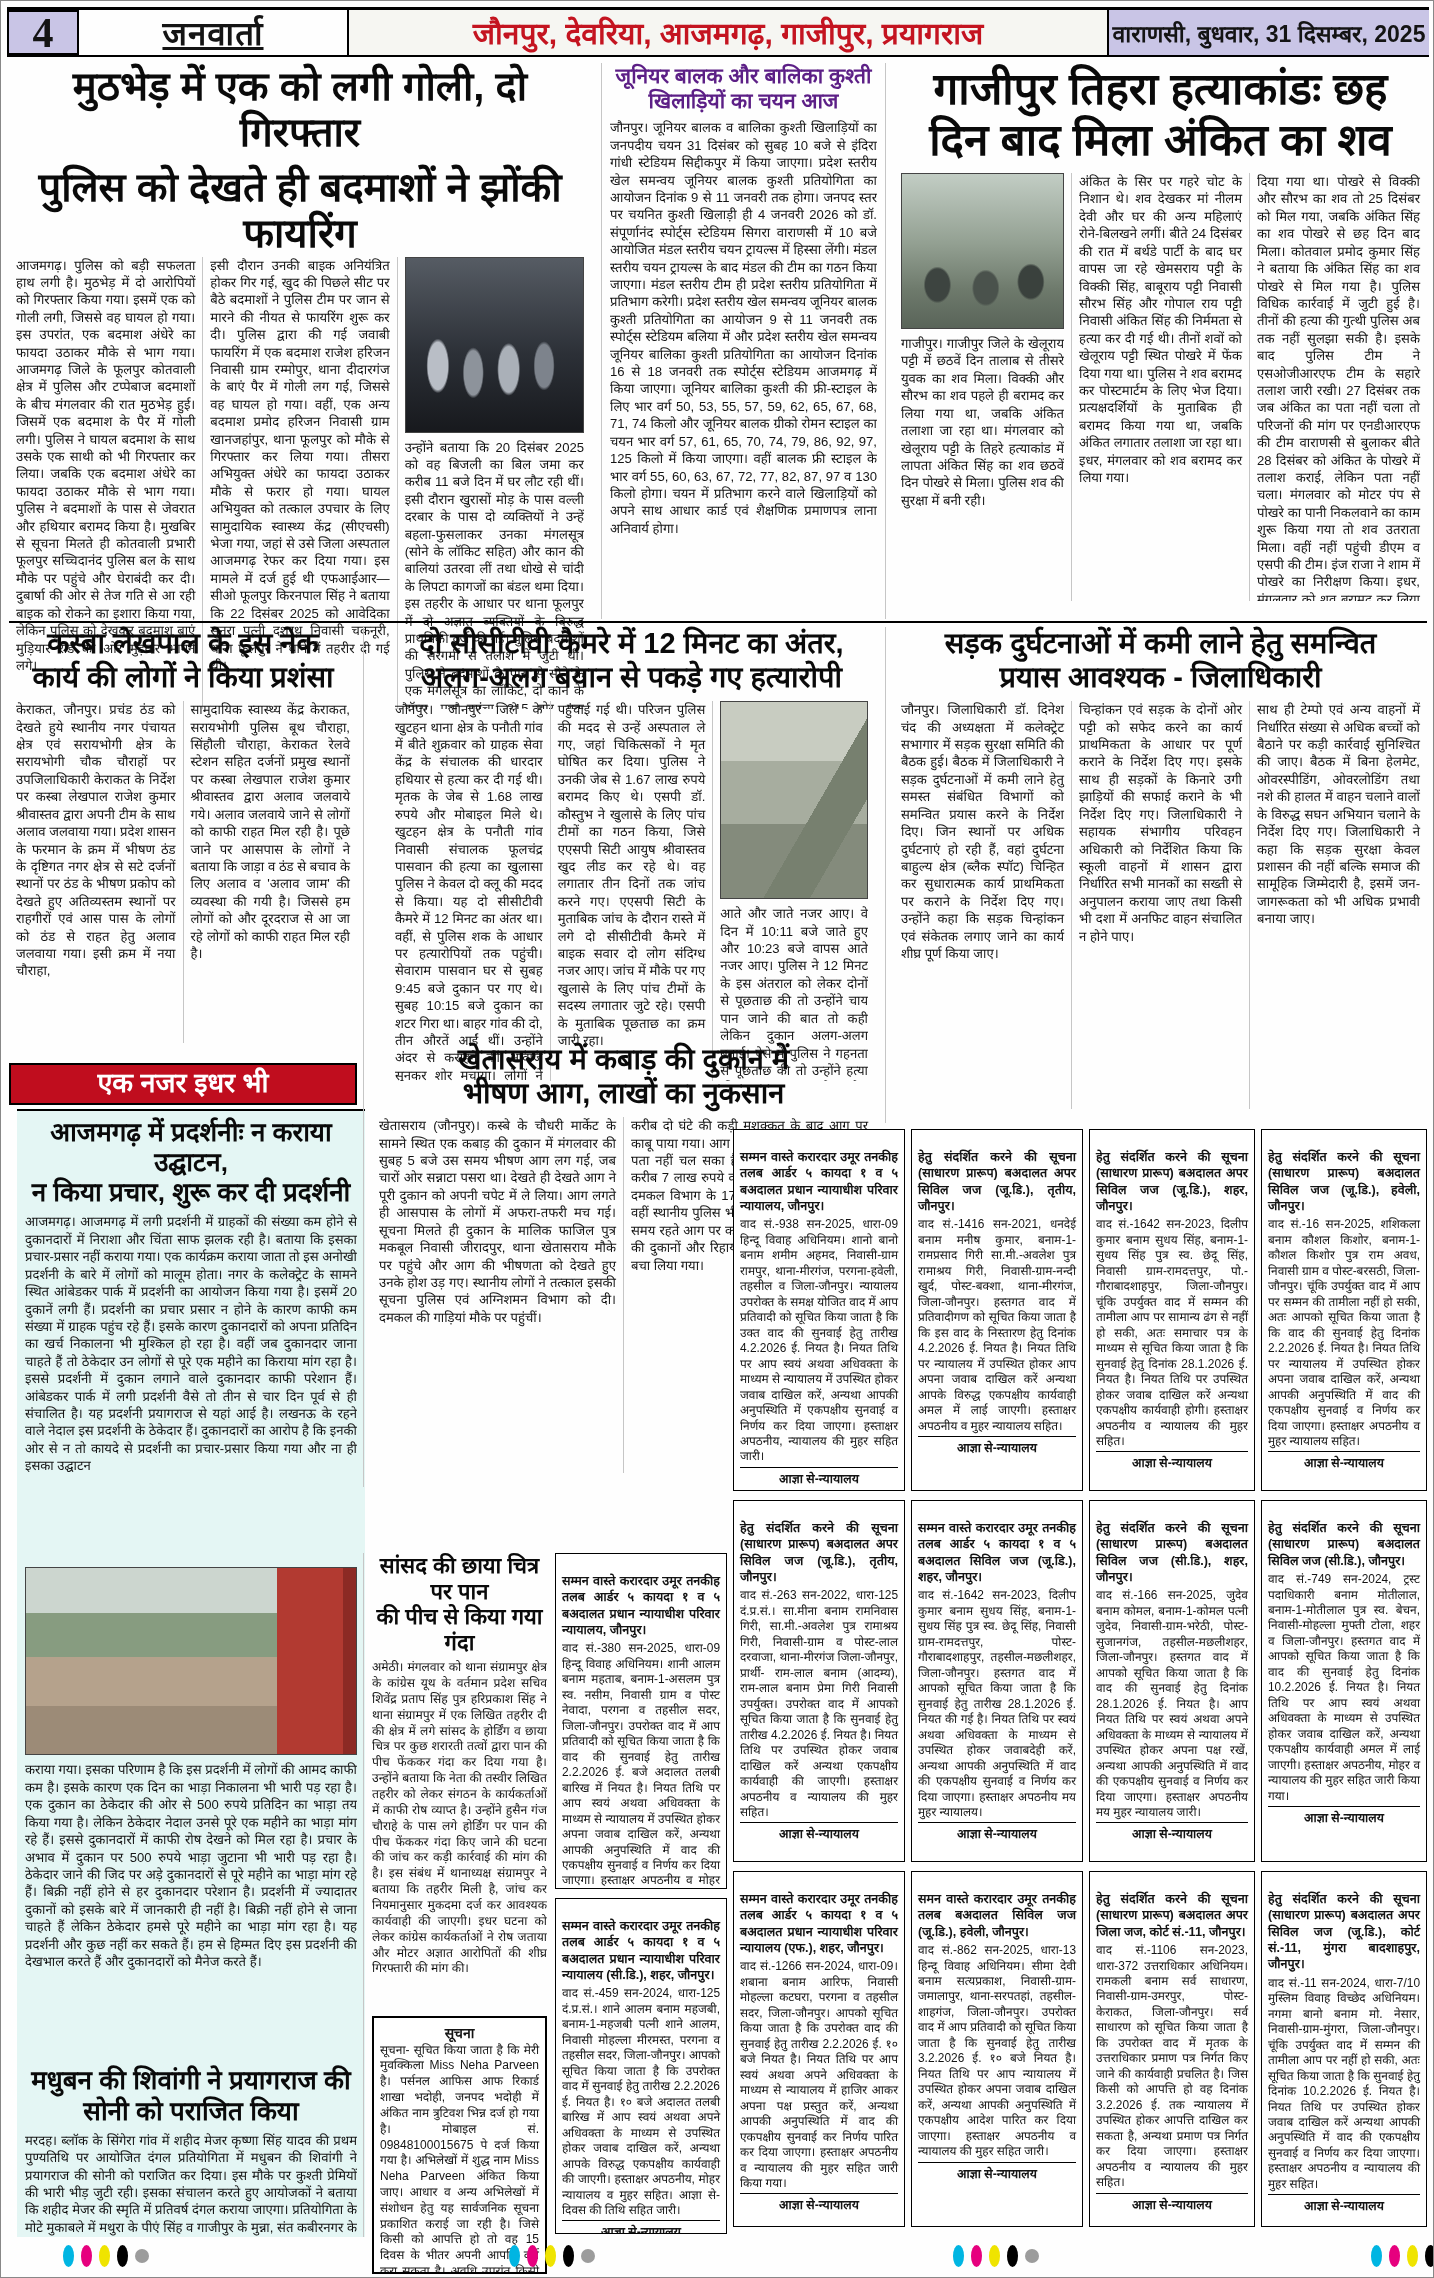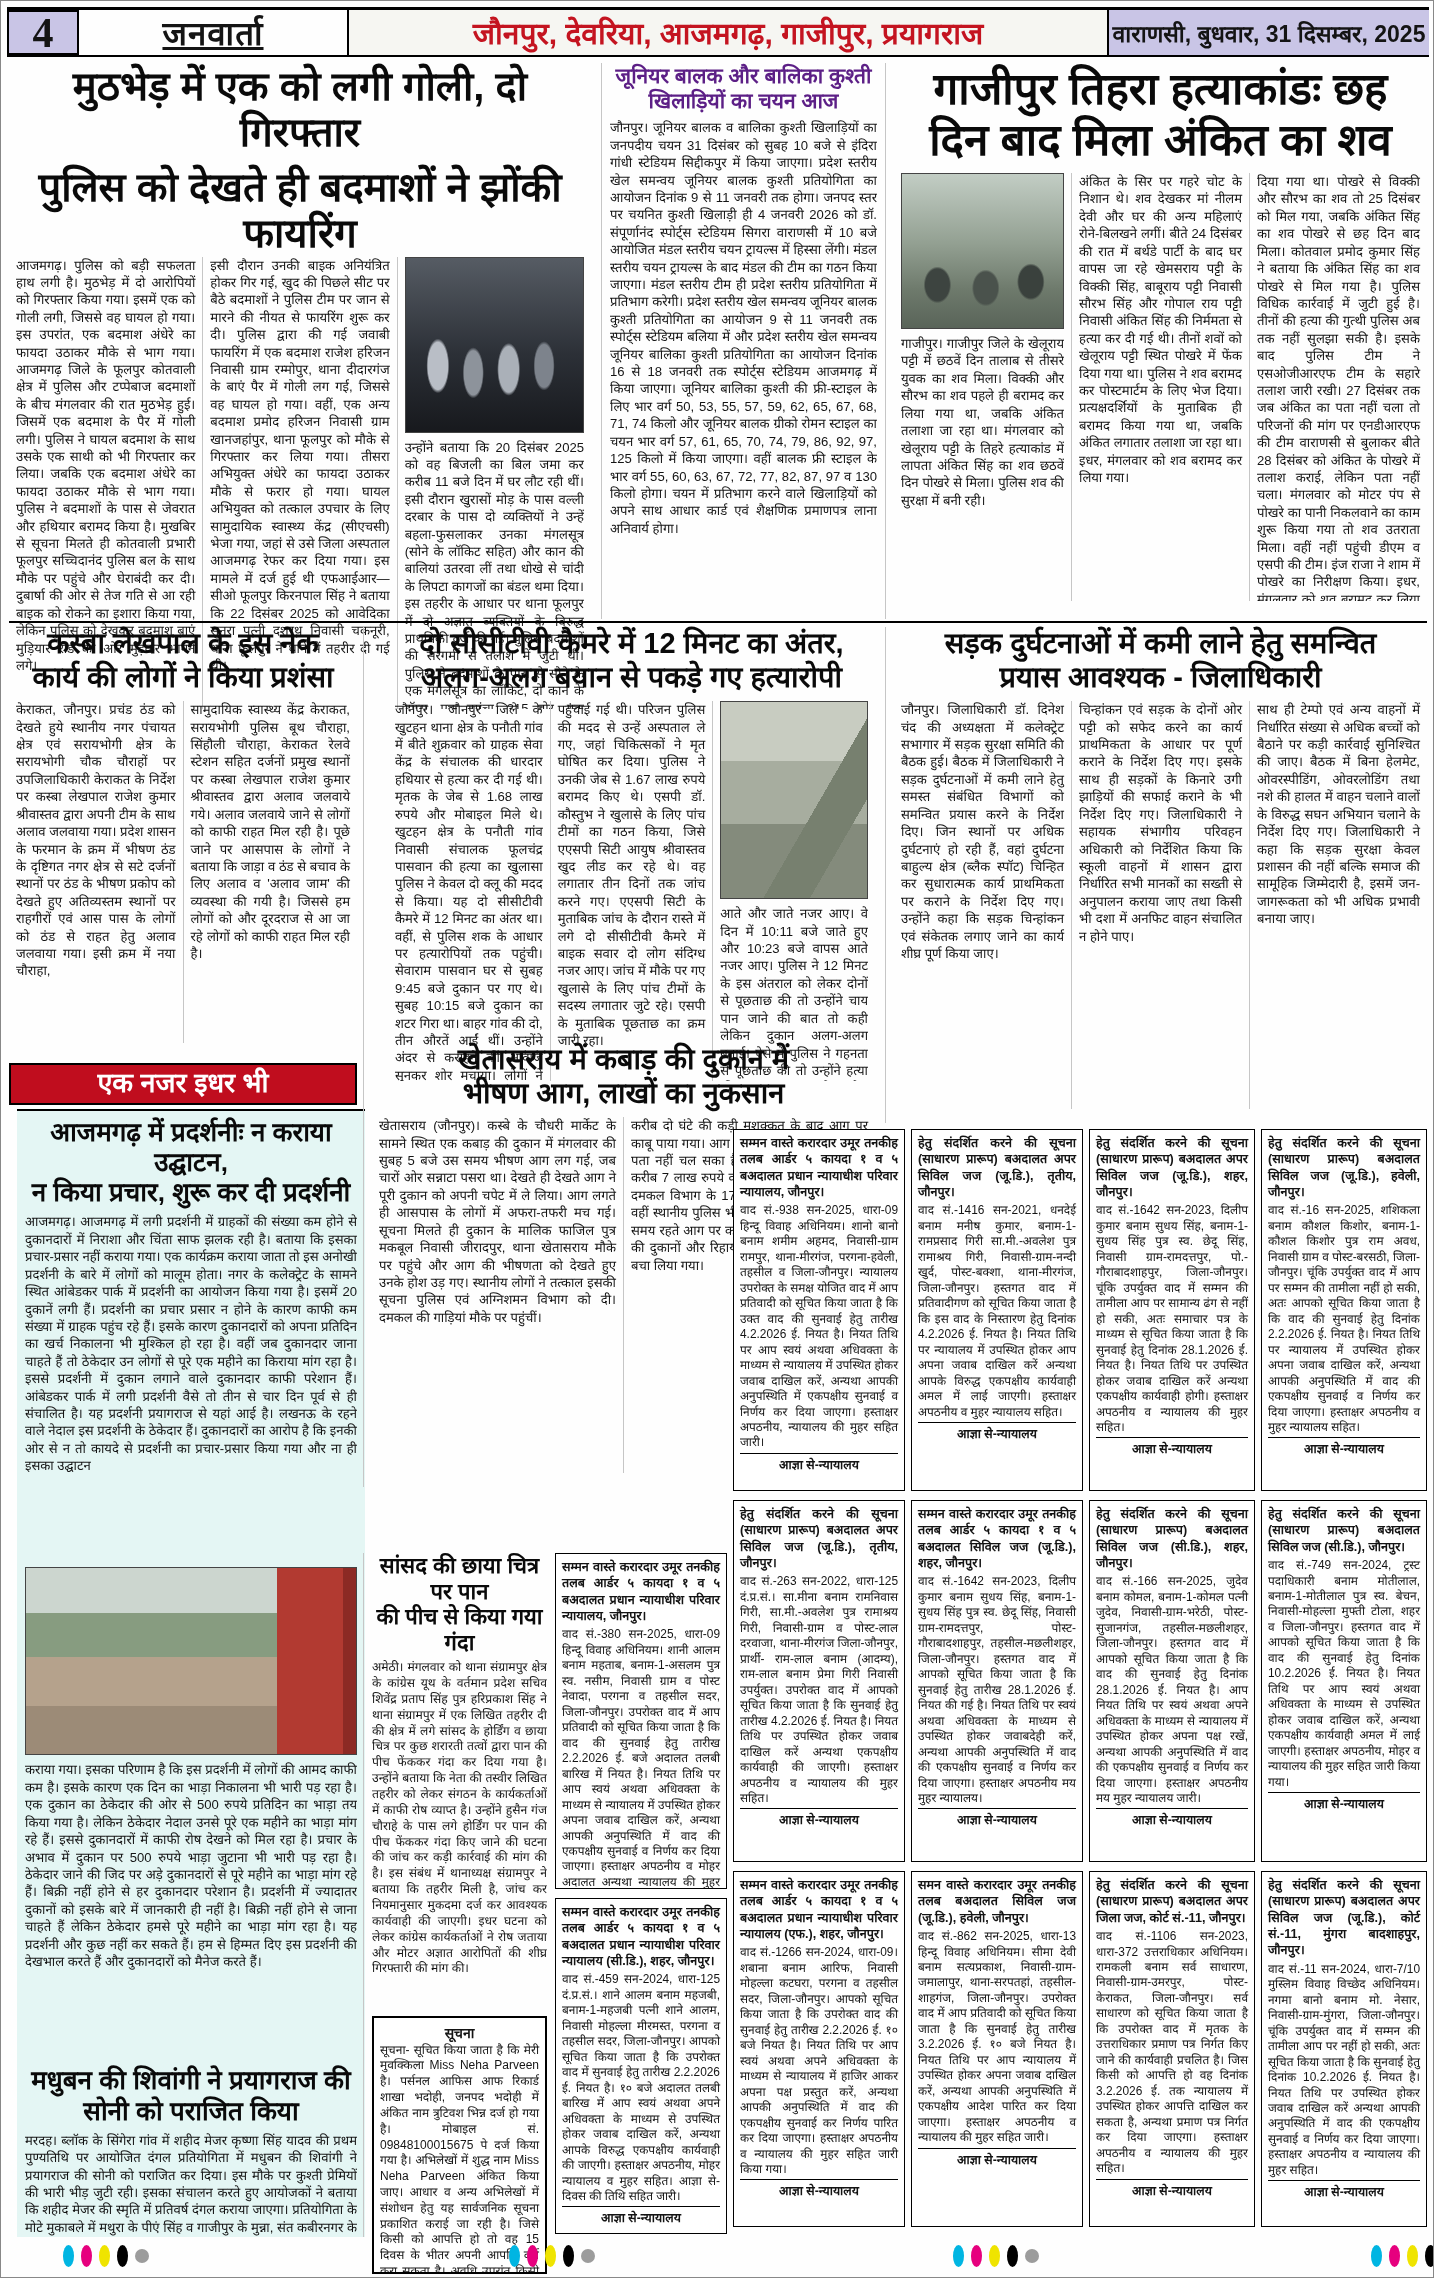--- a/index.html
+++ b/index.html
@@ -40,21 +40,21 @@
      radial-gradient(30px 40px at 52% 74%,#4a524c 0 40%,rgba(0,0,0,0) 46%),
      radial-gradient(30px 40px at 80% 70%,#3a413d 0 40%,rgba(0,0,0,0) 46%),
      linear-gradient(180deg,#c2cdc4 0%,#93a092 45%,#6e7a6c 75%,#596459 100%);}
   .ph-cctv{height:198px;background:
      linear-gradient(120deg,rgba(0,0,0,0) 60%,#77806f 60% 78%,rgba(0,0,0,0) 78%),
      linear-gradient(180deg,#c8ccc1 0 30%,#a7ad9f 30% 62%,#848b7c 62% 100%);}
   .ph-expo{height:188px;background:
      linear-gradient(90deg,rgba(0,0,0,0) 76%,#b23a31 76% 96%,#8c2a24 96%),
      linear-gradient(180deg,#ccd6cf 0 24%,#879c80 24% 48%,#b5a28c 48% 74%,#9c8b77 74% 100%);}
   
-  .notice{border:1.6px solid #000;padding:5px 6px;margin-bottom:9px;overflow:hidden;background:#fff;}
+  .notice{border:1.6px solid #000;padding:19px 6px;margin-bottom:9px;overflow:hidden;background:#fff;}
   .nh{font-weight:700;font-size:12.6px;line-height:1.3;text-align:justify;}
   .nb{font-size:11.9px;line-height:1.3;text-align:justify;margin-top:3px;}
   .ns{font-weight:700;text-align:center;border-top:1.6px solid #000;margin-top:2px;padding-top:2px;font-size:12.4px;}
   .banner{background:#c00d1e;color:#fff;border:2.5px solid #000;font-size:27px;font-weight:800;text-align:center;line-height:1.35;}
   .cyanblk{background:#e4f6f4;border-top:2px solid #000;padding:6px 8px;overflow:hidden;}
   .suchana{border:2px solid #000;padding:6px;font-size:12px;line-height:1.32;text-align:justify;background:#fff;overflow:hidden;}
   .dots{position:absolute;top:2244px;display:flex;gap:7px;align-items:center;}
   .d{width:11px;height:22px;border-radius:50%;}
   .dc{background:#00b5e2;} .dm{background:#e6007e;} .dy{background:#efe400;} .dk{background:#000;}
   .dg{width:14px;height:14px;border-radius:50%;background:#9c9c9c;}

